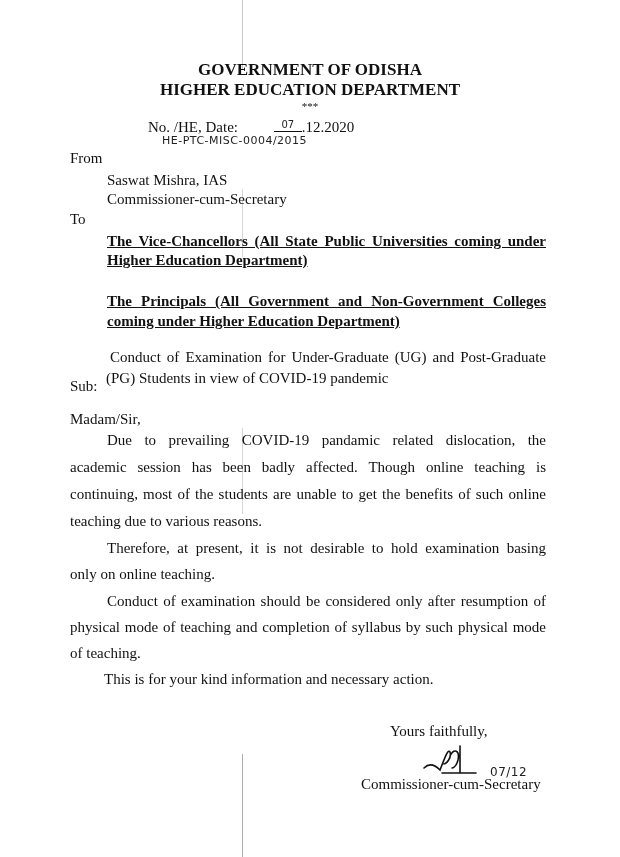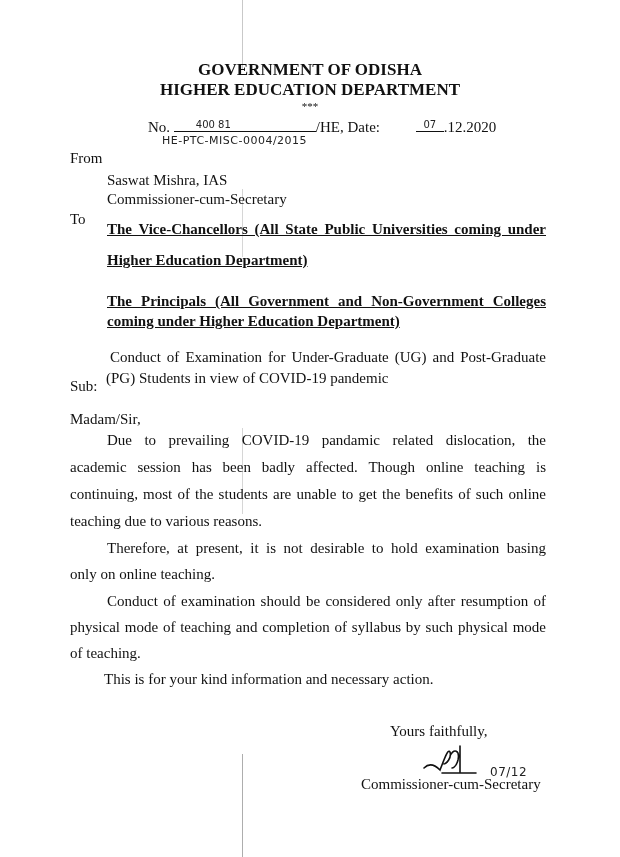--- a/index.html
+++ b/index.html
@@ -24,35 +24,33 @@
 <body>
 
 <div class="fold"></div>
 
 <div class="abs hdr" style="top:60px;">GOVERNMENT OF ODISHA</div>
 <div class="abs hdr" style="top:80px;">HIGHER EDUCATION DEPARTMENT</div>
 <div class="abs stars" style="top:100px;">***</div>
 
 <div class="abs t15" style="left:148px; top:117px;">
   <span>No.</span>
-  <span class="blank" style="width:142px; height:14px;">
-    <span class="hw" style="text-align:left; padding-left:22px;">400 81</span>
-  </span><span>/HE, Date:</span>
+  <span>/HE, Date:</span>
   <span class="blank" style="width:28px; height:14px;margin-left:32px;">
     <span class="hw">07</span>
   </span><span>.12.2020</span>
 </div>
 <div class="abs hand" style="left:162px; top:134px;text-align:right;">HE-PTC-MISC-0004/2015</div>
 
 <div class="abs t15" style="left:70px; top:150px;text-align:center;">From</div>
 <div class="abs t15" style="left:107px; top:172px;text-align:right;">Saswat Mishra, IAS</div>
 <div class="abs t15" style="left:107px; top:191px;">Commissioner-cum-Secretary</div>
 <div class="abs t15" style="left:70px; top:211px;">To</div>
 
-<div class="abs t15 ul just" style="left:107px; top:221px; width:439px;">The Vice-Chancellors (All State Public Universities coming under</div>
+<div class="abs t15 ul just" style="left:107px; top:233px; width:439px;">The Vice-Chancellors (All State Public Universities coming under</div>
 <div class="abs t15 ul" style="left:107px; top:252px;">Higher Education Department)</div>
 <div class="abs t15 ul just" style="left:107px; top:293px; width:439px;">The Principals (All Government and Non-Government Colleges</div>
 <div class="abs t15 ul" style="left:107px; top:313px;">coming under Higher Education Department)</div>
 
 <div class="abs t15" style="left:70px; top:349px;margin-top:29px;">Sub:</div>
 <div class="abs t15 just" style="left:110px; top:349px; width:436px;">Conduct of Examination for Under-Graduate (UG) and Post-Graduate</div>
 <div class="abs t15" style="left:106px; top:370px;">(PG) Students  in view of COVID-19 pandemic</div>
 
 <div class="abs t15" style="left:70px; top:411px;">Madam/Sir,</div>
 

